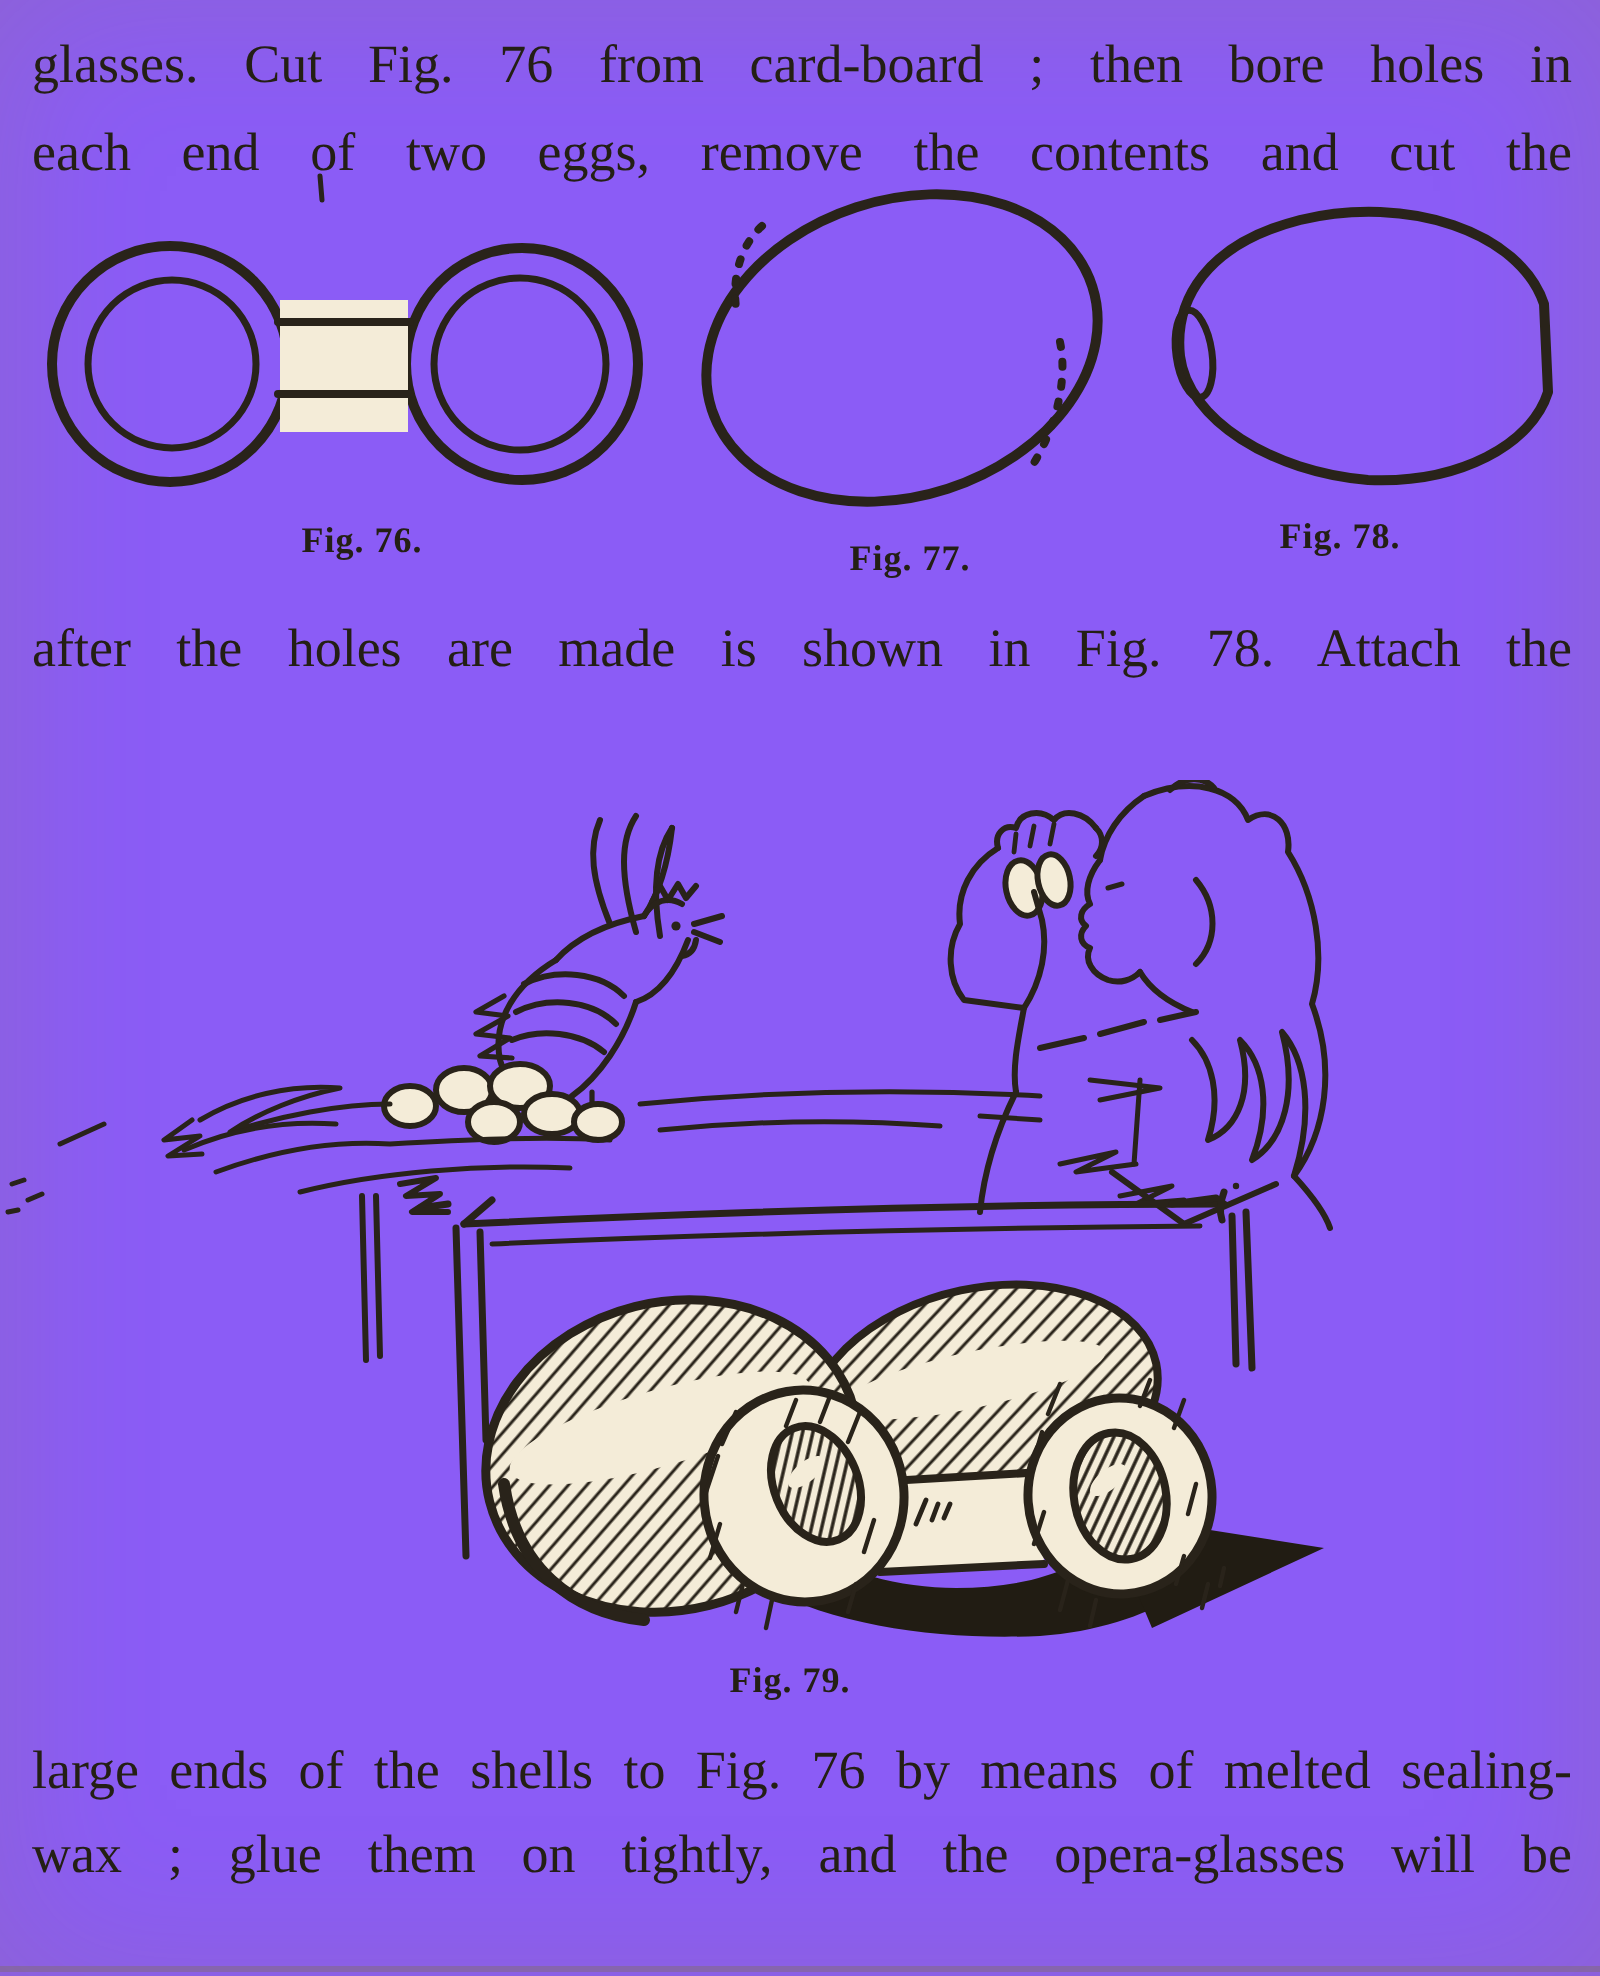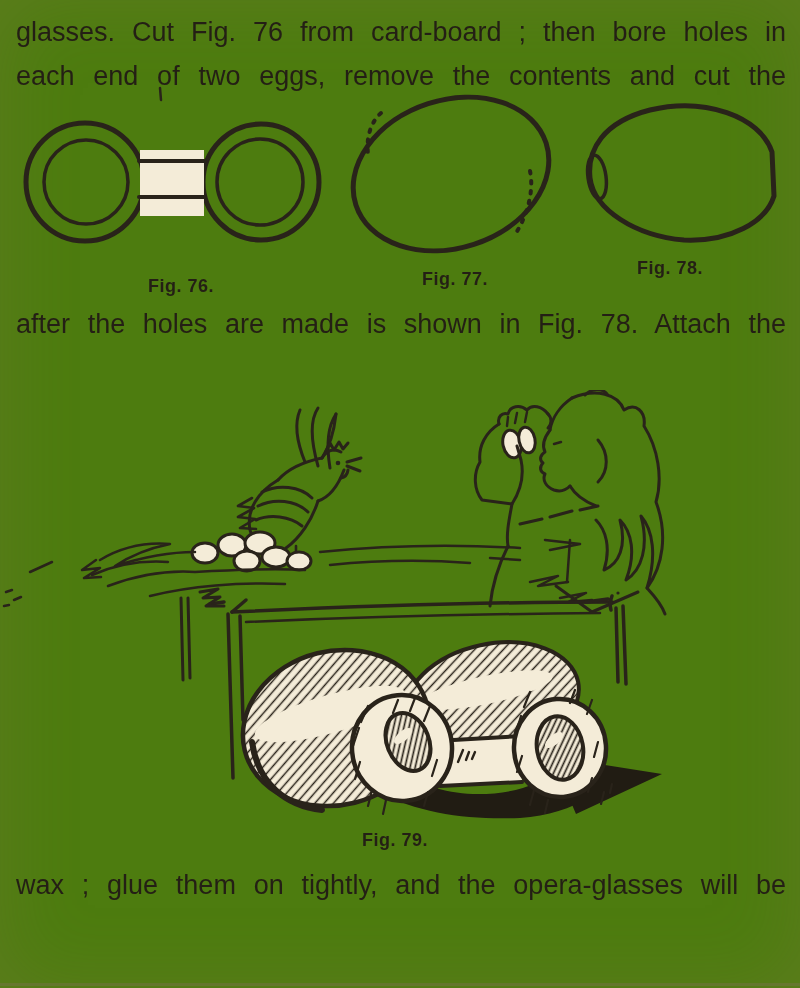--- a/index.html
+++ b/index.html
@@ -1,20 +1,20 @@
 <!DOCTYPE html>
 <html><head>
 <meta charset="utf-8">
 <style>
   html,body{margin:0;padding:0;}
   .page{
     position:relative; width:800px; height:988px; overflow:hidden;
-    background:#4d7c0f;
+    background:#8b5cf6;
     box-shadow:inset 0 0 80px rgba(150,128,88,.22);
-    font-family:Liberation Sans, sans-serif;
+    font-family:Liberation Serif, serif;
     color:#241f15;
   }
   .para{position:absolute; left:16px; width:770px;}
   .bline{font-size:27px; line-height:44px; white-space:nowrap;}
   .jline{white-space:normal; text-align:justify; text-align-last:justify; word-spacing:2px;}
   .figlabel{
     position:absolute; transform:translateX(-50%);
     font-size:18px; font-weight:700; letter-spacing:.5px; white-space:nowrap;
   }
   svg{position:absolute; left:0; display:block;}
@@ -49,21 +49,21 @@
       <path d="M381,113 C371,122 366,137 368,154" stroke-width="4" stroke-dasharray="2.5 7.5"></path>
       <path d="M530,171 C534,190 528,214 516,233" stroke-width="4" stroke-dasharray="2.5 7.5"></path>
     </g>
 
     <g>
       <path d="M590,178 C587,150 603,122 650,110 C704,97 760,116 772,152 L774,196 C766,222 730,242 684,240 C636,236 594,210 590,178 Z" stroke-width="5"></path>
       <ellipse cx="597" cy="177" rx="9" ry="22" transform="rotate(-8 597 177)" stroke-width="3.5"></ellipse>
     </g>
   </svg>
 
-  <div class="figlabel" style="top:276px; left:181px;">Fig. 76.</div>
+  <div class="figlabel" style="top:260px; left:181px;">Fig. 76.</div>
   <div class="figlabel" style="top:269px; left:455px;">Fig. 77.</div>
   <div class="figlabel" style="top:258px; left:670px;">Fig. 78.</div>
 
   <div class="para" style="top:302px;">
     <div class="bline jline">after the holes are made is shown in Fig. 78.  Attach the</div>
   </div>
 
   <svg style="top:390px" width="800" height="440" viewBox="0 390 800 440" fill="none" stroke="#29231a" stroke-width="3" stroke-linecap="round" stroke-linejoin="round" aria-label="girl looking through the egg opera-glasses at a hen on a nest; finished opera-glasses on the table">
     <defs>
       <pattern id="hE" patternUnits="userSpaceOnUse" width="7" height="7" patternTransform="rotate(55)">
@@ -179,19 +179,20 @@
       <ellipse cx="560" cy="748" rx="23" ry="32" transform="rotate(-10 560 748)" fill="url(#hH)" stroke-width="4"></ellipse>
       <ellipse cx="554" cy="740" rx="11" ry="5" transform="rotate(-40 554 740)" fill="#f4ecd8" stroke="none"></ellipse>
       <path d="M530,692 l-6,15 M521,716 l-5,17 M522,756 l-5,16 M534,790 l-4,15 M548,800 l-3,13 M592,700 l-5,14 M598,742 l-4,15 M592,778 l-4,14 M575,690 l-5,13" stroke-width="2.2"></path>
       <path d="M604,792 l-3,12 M612,784 l-2,9" stroke-width="2.2"></path>
     </g>
   </svg>
 
   <div class="figlabel" style="top:830px; left:395px;">Fig. 79.</div>
 
   <div class="para" style="top:864px;">
+    <div class="bline jline" style="line-height:42px">large ends of the shells to Fig. 76 by means of melted sealing-</div>
     <div class="bline jline" style="line-height:42px">wax ; glue them on tightly, and the opera-glasses will be</div>
 
   </div>
 
   <div class="edgeline" style="top:983px;"></div>
 
 </div>
 
 </body></html>

